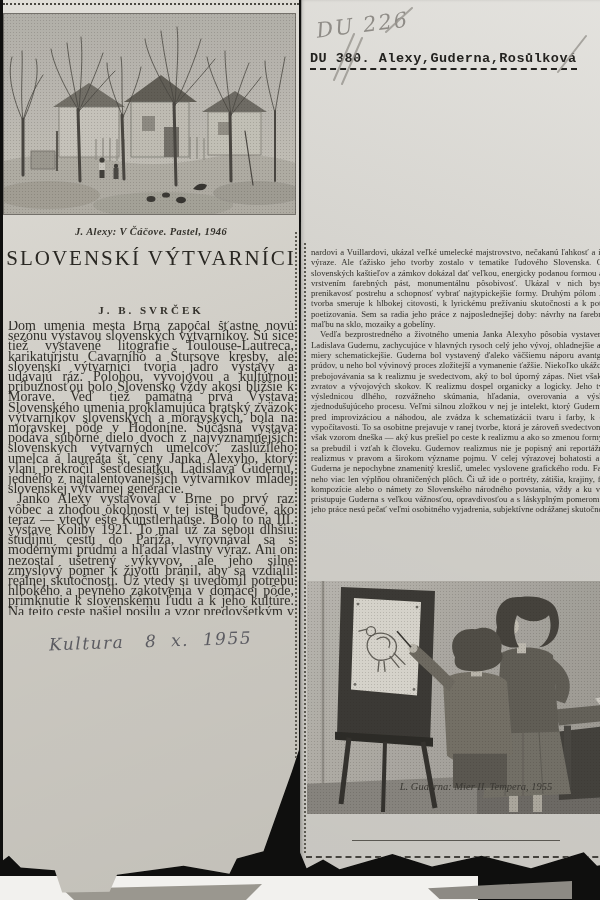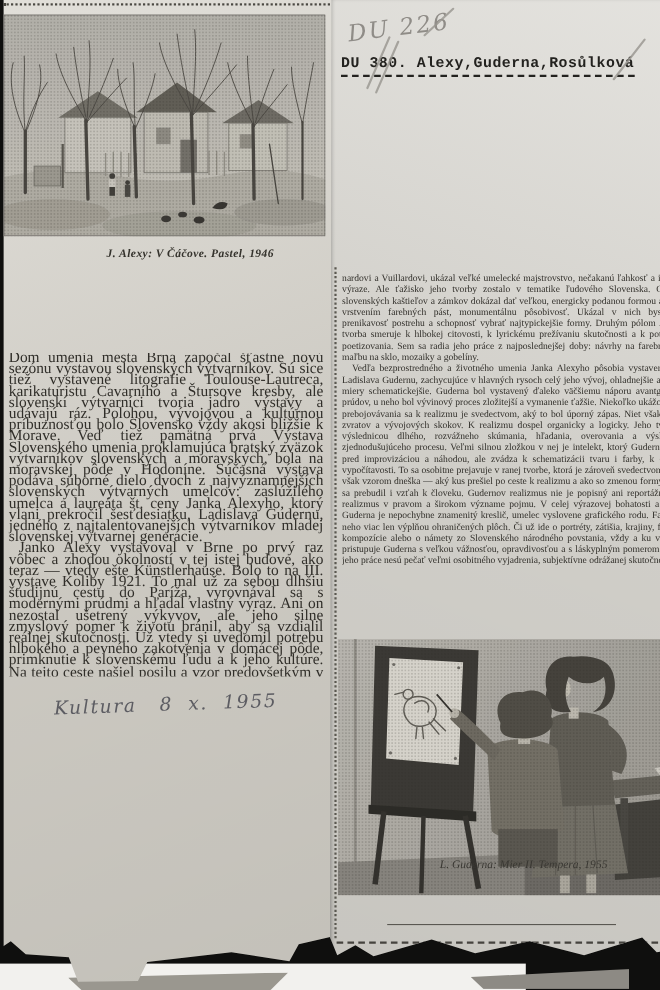--- a/index.html
+++ b/index.html
@@ -12,21 +12,20 @@
   .frag{position:absolute;z-index:2;}
   #frag1{left:62px;bottom:0;width:200px;height:16px;background:#9a978f;clip-path:polygon(0 30%,100% 0,92% 100%,6% 100%);}
   #frag2{left:428px;bottom:1px;width:144px;height:18px;background:#8d8a84;clip-path:polygon(0 40%,100% 0,100% 100%,8% 100%);}
 
   
   #left-clipping{
     position:absolute;left:3px;top:0;width:296px;height:898px;z-index:3;
     background:#d6d3cb;
     background-image:linear-gradient(160deg,rgba(255,255,255,.28),rgba(0,0,0,.05) 55%,rgba(0,0,0,.09));
     clip-path:polygon(0 0,100% 0,100% 83.5%,97.5% 86%,88% 94.8%,79% 95.6%,76.5% 97.3%,61% 96.4%,38.5% 97.4%,36% 99.3%,20% 99.4%,17.5% 96.9%,6% 96.6%,2% 95.3%,0 95.8%);
-    padding-left:44px;
   }
   .rule-dotted-top{position:absolute;top:3px;left:0;width:100%;height:0;border-top:2px dotted #4a4842;}
   .rule-dotted-right{position:absolute;top:232px;right:2px;height:538px;width:0;border-left:2px dotted #5a5850;}
   #left-artwork{position:absolute;top:13px;left:0;width:293px;height:202px;}
   .halftone{overflow:hidden;}
   .halftone svg{display:block;width:100%;height:100%;filter:contrast(.92) brightness(1.02);}
   .halftone::after{content:"";position:absolute;inset:0;pointer-events:none;
     background-image:radial-gradient(rgba(40,38,34,.17) .6px,transparent .7px);background-size:3px 3px;}
   #left-caption{position:absolute;top:226px;left:0;width:100%;text-align:center;
     font-style:italic;font-weight:bold;font-size:10.5px;letter-spacing:.4px;color:#34322c;}
@@ -132,22 +131,24 @@
         <ellipse cx="163" cy="182" rx="4" ry="2.6" fill="#34322d"></ellipse>
         <ellipse cx="178" cy="187" rx="5" ry="3.2" fill="#2f2d29"></ellipse>
         <path d="M190,176 q6,-8 14,-4 q-2,8 -14,4 Z" fill="#2f2d29"></path>
         <rect x="0.5" y="0.5" width="292" height="201" fill="none" stroke="#6f6c66" stroke-width="1"></rect>
       </svg>
     </div>
 
     <div id="left-caption">J. Alexy: V Čáčove. Pastel, 1946</div>
 
     <h1 id="title">
+      <span>SLOVENSKÍ VÝTVARNÍCI</span>
     </h1>
 
+    <div id="byline">J. B. SVRČEK</div>
 
     <div id="left-body" class="body-col">
       <p>Dom umenia mesta Brna započal šťastne novú sezónu výstavou slovenských výtvarníkov. Sú sice tiež vystavené litografie Toulouse-Lautreca, karikaturistu Cavarního a Štursove kresby, ale slovenskí výtvarníci tvoria jadro výstavy a udávajú ráz. Polohou, vývojovou a kultúrnou príbuznosťou bolo Slovensko vždy akosi bližšie k Morave. Veď tiež pamätná prvá Výstava Slovenského umenia proklamujúca bratský zväzok výtvarníkov slovenských a moravských, bola na moravskej pôde v Hodoníne. Súčasná výstava podáva súborné dielo dvoch z najvýznamnejších slovenských výtvarných umelcov: zaslúžilého umelca a laureáta št. ceny Janka Alexyho, ktorý vlani prekročil šesťdesiatku, Ladislava Gudernu, jedného z najtalentovanejších výtvarníkov mladej slovenskej výtvarnej generácie.</p>
       <p class="indent">Janko Alexy vystavoval v Brne po prvý raz vôbec a zhodou okolností v tej istej budove, ako teraz — vtedy ešte Künstlerhause. Bolo to na III. výstave Koliby 1921. To mal už za sebou dlhšiu študijnú cestu do Paríža, vyrovnával sa s modernými prúdmi a hľadal vlastný výraz. Ani on nezostal ušetrený výkyvov, ale jeho silne zmyslový pomer k životu bránil, aby sa vzdialil reálnej skutočnosti. Už vtedy si uvedomil potrebu hlbokého a pevného zakotvenia v domácej pôde, primknutie k slovenskému ľudu a k jeho kultúre. Na tejto ceste našiel posilu a vzor predovšetkým v Benkovi a Bazovskom. Cestami po Slovensku, preložením pôsobiska na vidiek sa dostal do bezprostredného styku s ľudom, poznal jeho bohatú a svojráznu kultúru a usiloval sa zachytiť krásy Slovenska nielen štetcom, ale i slovom. Pri svojej mnohotvárnosti umeleckých záujmov zasiahol významne i do literatúry ako beletrista a výtvarný publicista. Ľudový prvok zostal nerozlučnou zložkou jeho tvorby a zaznieva spodným tónom i tam, kde po presídlení zase do Bratislavy folkloristický motív zatlačili dočasne do pozadia portréty a štúdie ženských kostýmov z mestského prostredia. V týchto pastelových štúdiách, blízkych výtvarným podaním Bon-</p>
     </div>
 
     <div id="kultura-note">Kultura   8  x.  1955</div>
 
     <div class="rule-dotted-right"></div>
   </div>

